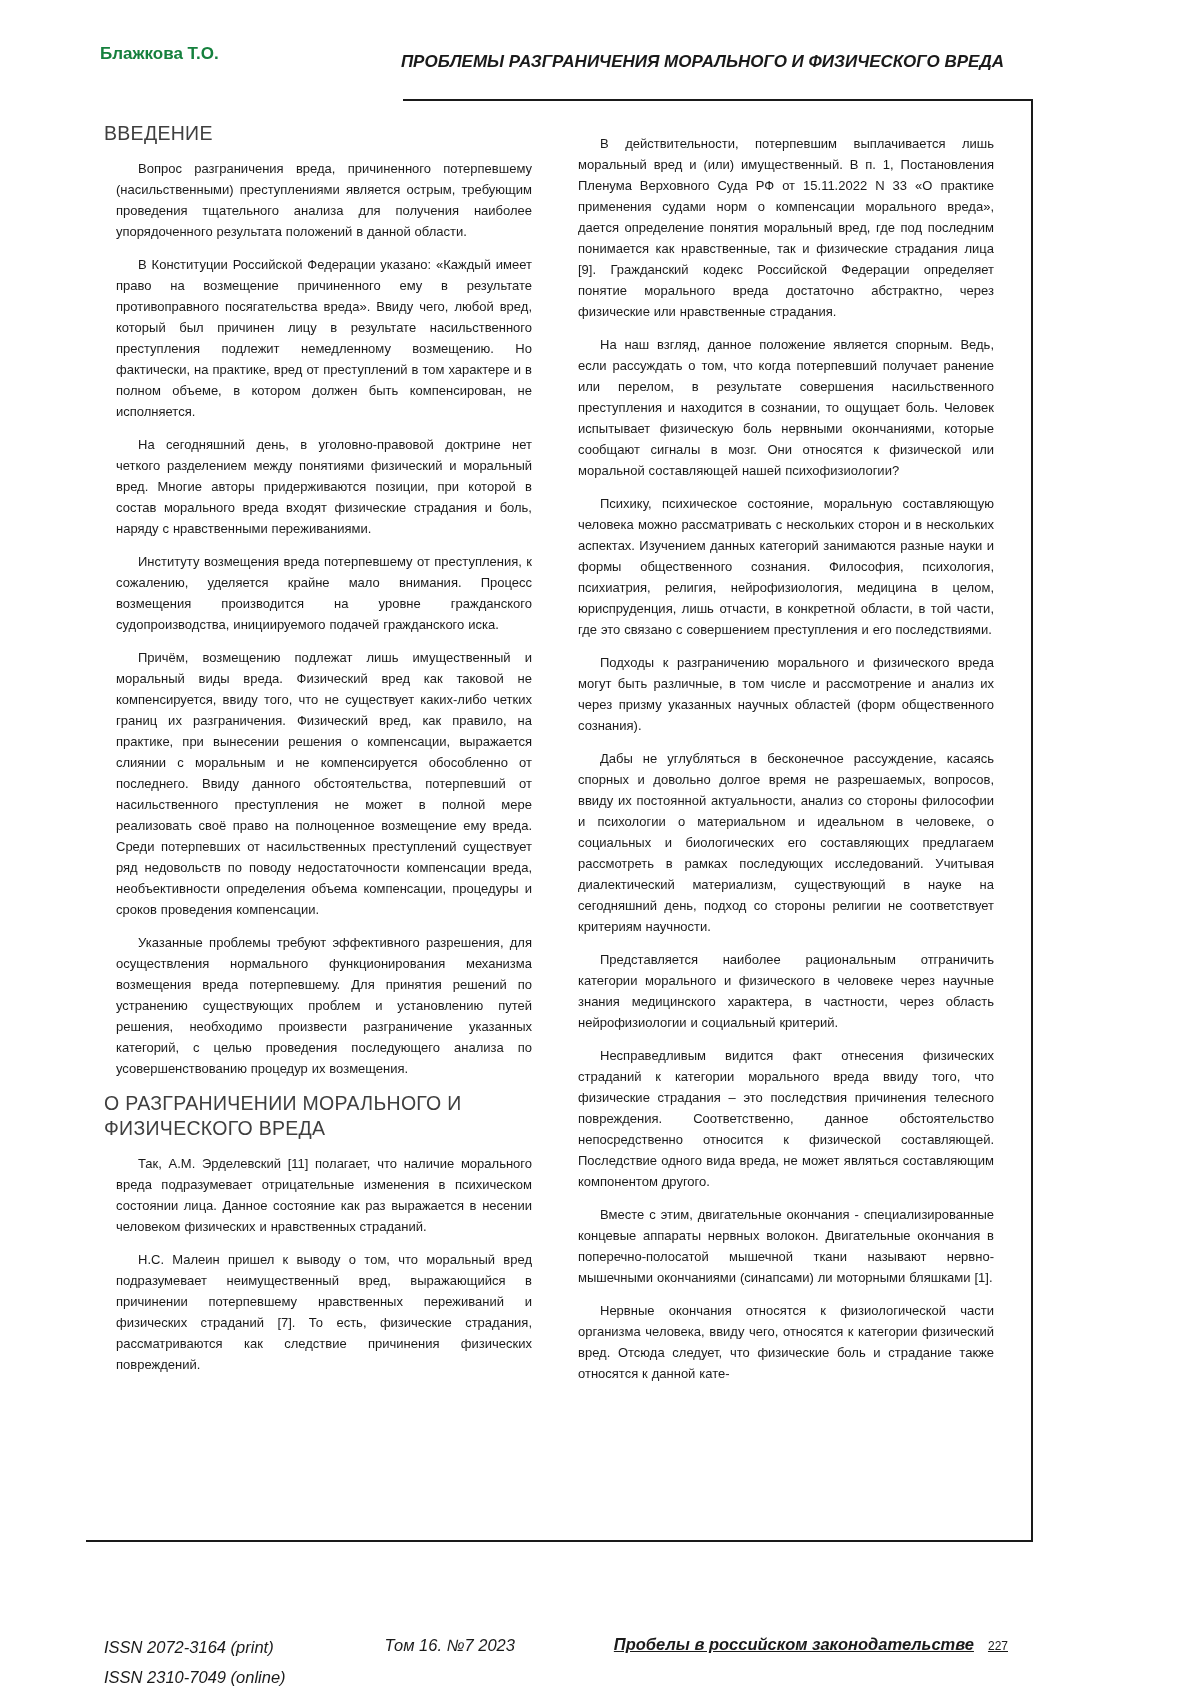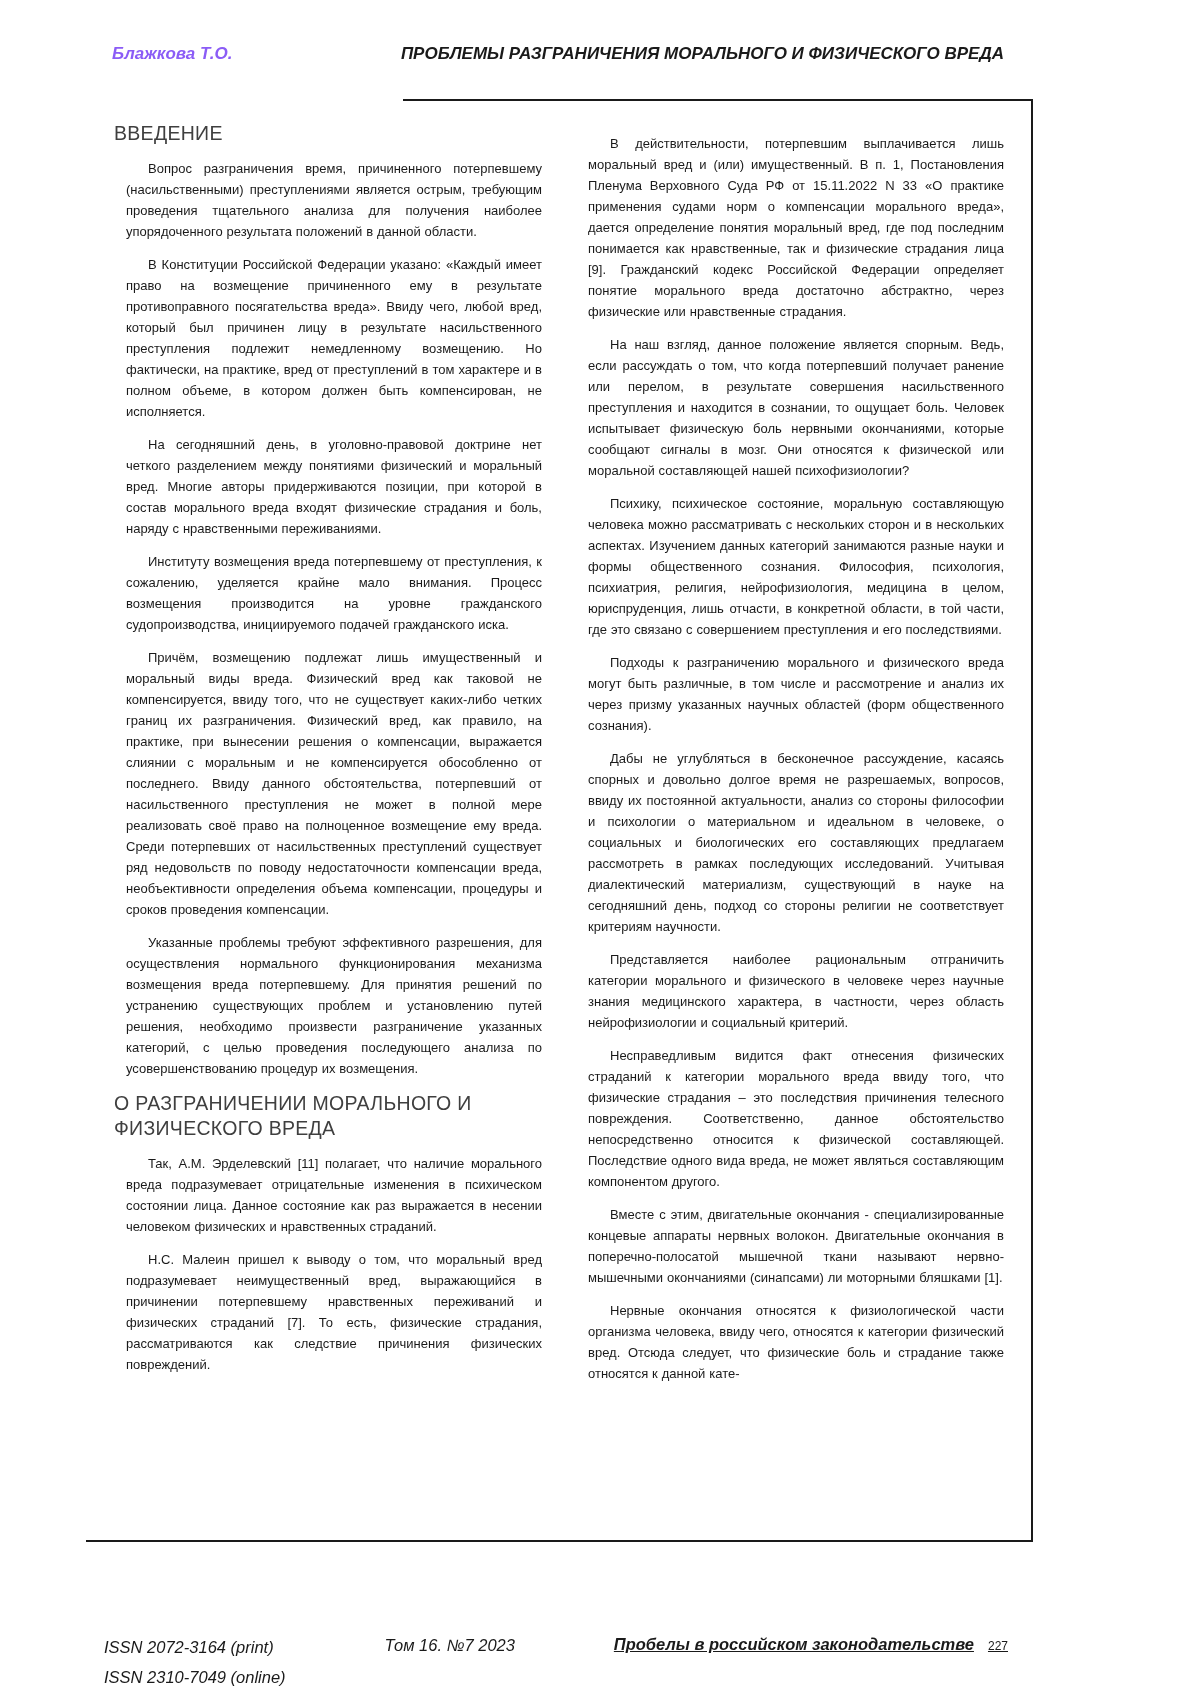--- a/index.html
+++ b/index.html
@@ -8,29 +8,28 @@
     position: relative;
     width: 1200px;
     height: 1697px;
     background: #ffffff;
     color: #1a1a1a;
     font-family: "Liberation Sans", "DejaVu Sans", sans-serif;
     overflow: hidden;
   }
   .header-author {
     position: absolute;
-    top: 44px; left: 112px;
+    top: 44px; left: 100px;
     font-size: 17px;
     font-weight: bold;
-    font-style: italic;
-    color: #8b5cf6;
+    color: #15803d;
   }
   .header-title {
     position: absolute;
-    top: 44px; right: 196px;
+    top: 52px; right: 196px;
     font-size: 17px;
     font-weight: bold;
     font-style: italic;
     color: #1a1a1a;
     text-align: center;
   }
   .rule-top {
     position: absolute;
     left: 403px; top: 99px;
     width: 630px; height: 2px;
@@ -43,21 +42,21 @@
     background: #1a1a1a;
   }
   .rule-footer {
     position: absolute;
     left: 86px; top: 1540px;
     width: 947px; height: 2px;
     background: #1a1a1a;
   }
   .content {
     position: absolute;
-    left: 114px; top: 121px;
+    left: 104px; top: 121px;
     width: 902px;
     display: flex;
     gap: 22px;
   }
   .col { width: 440px; }
   .section-heading {
     font-size: 19.5px;
     font-weight: 400;
     color: #3f3f3f;
     letter-spacing: 0.3px;
@@ -99,21 +98,21 @@
   <div class="header-title">ПРОБЛЕМЫ РАЗГРАНИЧЕНИЯ МОРАЛЬНОГО И ФИЗИЧЕСКОГО ВРЕДА</div>
 
   <div class="rule-top"></div>
   <div class="rule-vertical"></div>
   <div class="rule-footer"></div>
 
   <div class="content">
 
     <div class="col">
       <div class="section-heading">ВВЕДЕНИЕ</div>
-      <p class="body-par">Вопрос разграничения время, причиненного потерпевшему (насильственными) преступлениями является острым, требующим проведения тщательного анализа для получения наиболее упорядоченного результата положений в данной области.</p>
+      <p class="body-par">Вопрос разграничения вреда, причиненного потерпевшему (насильственными) преступлениями является острым, требующим проведения тщательного анализа для получения наиболее упорядоченного результата положений в данной области.</p>
       <p class="body-par">В Конституции Российской Федерации указано: «Каждый имеет право на возмещение причиненного ему в результате противоправного посягательства вреда». Ввиду чего, любой вред, который был причинен лицу в результате насильственного преступления подлежит немедленному возмещению. Но фактически, на практике, вред от преступлений в том характере и в полном объеме, в котором должен быть компенсирован, не исполняется.</p>
       <p class="body-par">На сегодняшний день, в уголовно-правовой доктрине нет четкого разделением между понятиями физический и моральный вред. Многие авторы придерживаются позиции, при которой в состав морального вреда входят физические страдания и боль, наряду с нравственными переживаниями.</p>
       <p class="body-par">Институту возмещения вреда потерпевшему от преступления, к сожалению, уделяется крайне мало внимания. Процесс возмещения производится на уровне гражданского судопроизводства, инициируемого подачей гражданского иска.</p>
       <p class="body-par">Причём, возмещению подлежат лишь имущественный и моральный виды вреда. Физический вред как таковой не компенсируется, ввиду того, что не существует каких-либо четких границ их разграничения. Физический вред, как правило, на практике, при вынесении решения о компенсации, выражается слиянии с моральным и не компенсируется обособленно от последнего. Ввиду данного обстоятельства, потерпевший от насильственного преступления не может в полной мере реализовать своё право на полноценное возмещение ему вреда. Среди потерпевших от насильственных преступлений существует ряд недовольств по поводу недостаточности компенсации вреда, необъективности определения объема компенсации, процедуры и сроков проведения компенсации.</p>
       <p class="body-par">Указанные проблемы требуют эффективного разрешения, для осуществления нормального функционирования механизма возмещения вреда потерпевшему. Для принятия решений по устранению существующих проблем и установлению путей решения, необходимо произвести разграничение указанных категорий, с целью проведения последующего анализа по усовершенствованию процедур их возмещения.</p>
 
       <div class="section-heading second">О РАЗГРАНИЧЕНИИ МОРАЛЬНОГО И ФИЗИЧЕСКОГО ВРЕДА</div>
       <p class="body-par">Так, А.М. Эрделевский [11] полагает, что наличие морального вреда подразумевает отрицательные изменения в психическом состоянии лица. Данное состояние как раз выражается в несении человеком физических и нравственных страданий.</p>
       <p class="body-par">Н.С. Малеин пришел к выводу о том, что моральный вред подразумевает неимущественный вред, выражающийся в причинении потерпевшему нравственных переживаний и физических страданий [7]. То есть, физические страдания, рассматриваются как следствие причинения физических повреждений.</p>
     </div>

